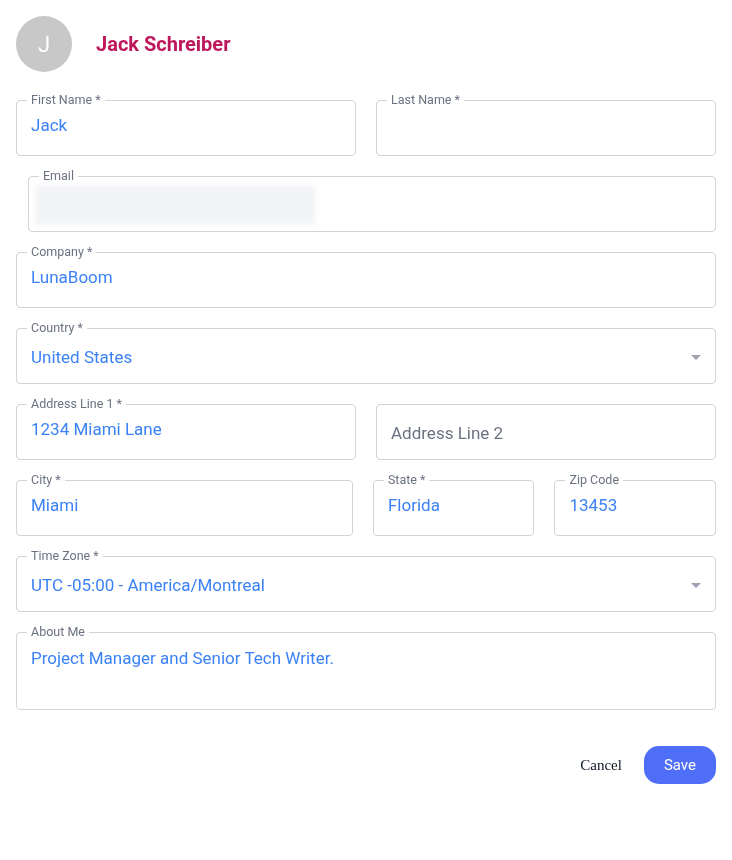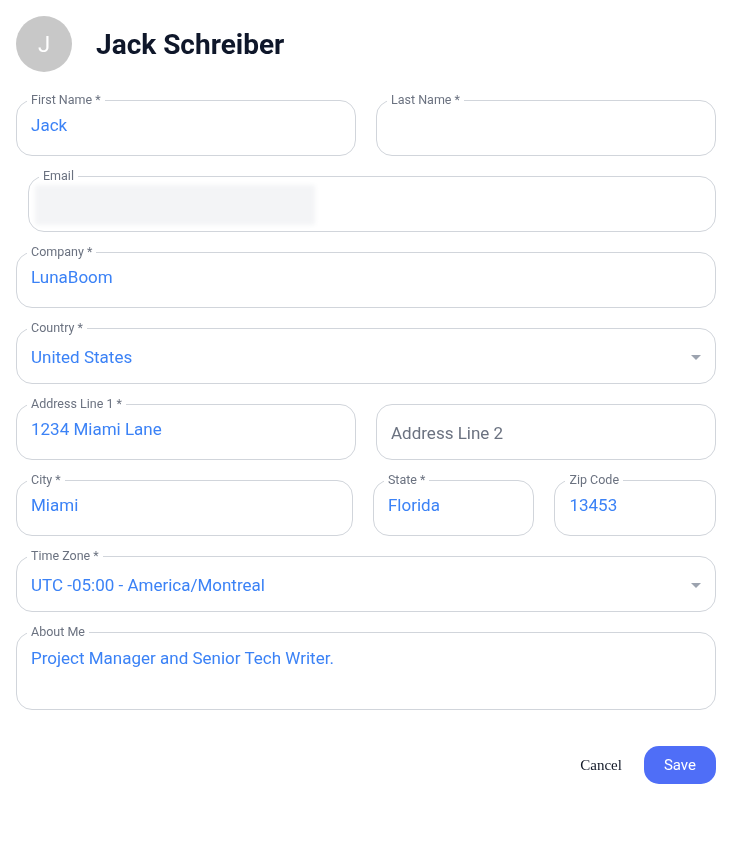--- a/index.html
+++ b/index.html
@@ -23,31 +23,31 @@
     border-radius: 50%;
     background: #c8c8c8;
     display: flex;
     align-items: center;
     justify-content: center;
     color: #fff;
     font-size: 22px;
     font-weight: 400;
   }
   .title {
-    font-size: 28px;
+    font-size: 20px;
     font-weight: 700;
-    color: #0f172a;
+    color: #be185d;
   }
   .form { display: flex; flex-direction: column; gap: 20px; }
   .row { display: flex; gap: 20px; }
   .field {
     position: relative;
     flex: 1;
     border: 1px solid #d1d5db;
-    border-radius: 16px;
+    border-radius: 4px;
     padding: 14px 14px 12px 14px;
     background: #fff;
     min-height: 56px;
   }
   .field .label {
     position: absolute;
     top: -9px;
     left: 10px;
     background: #fff;
     padding: 0 4px;

